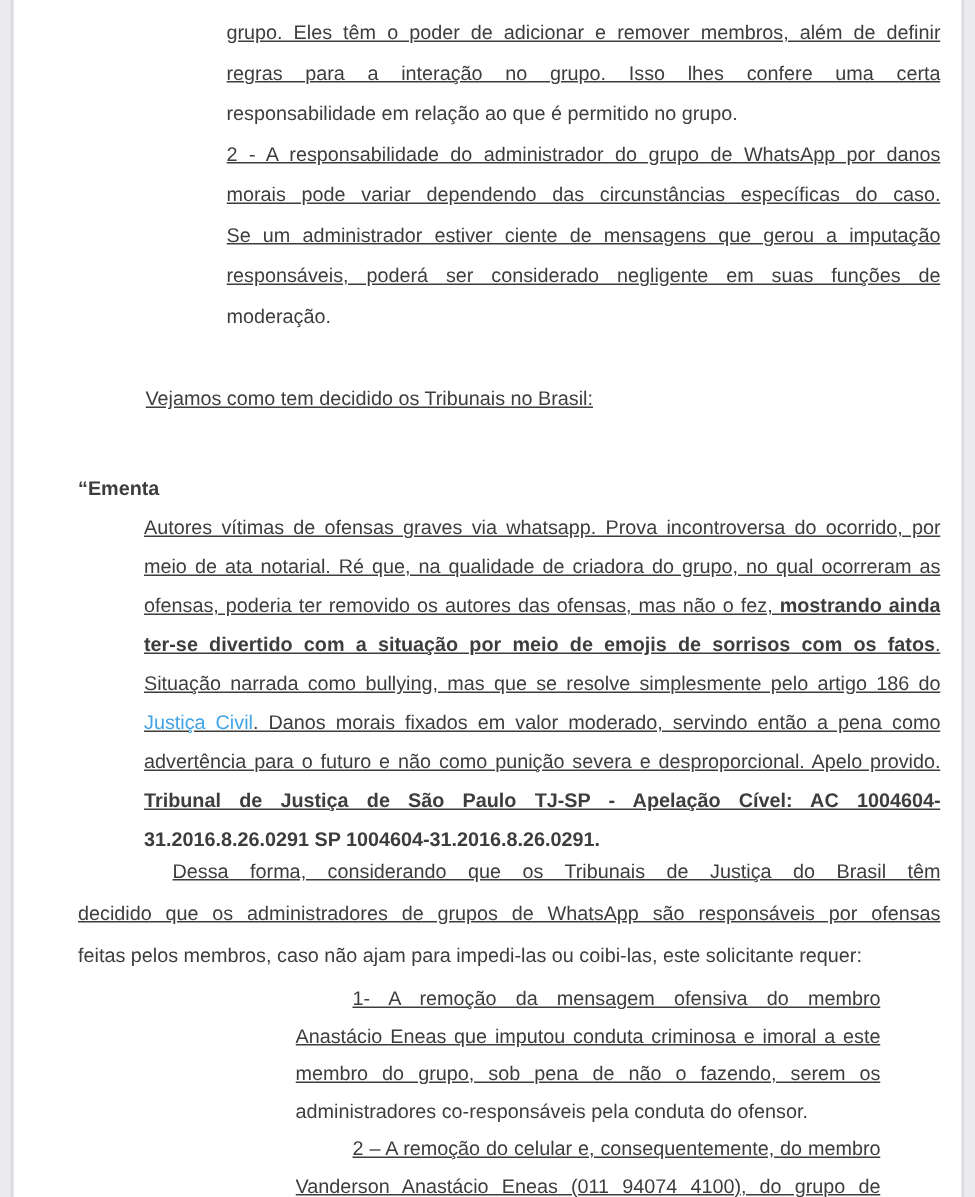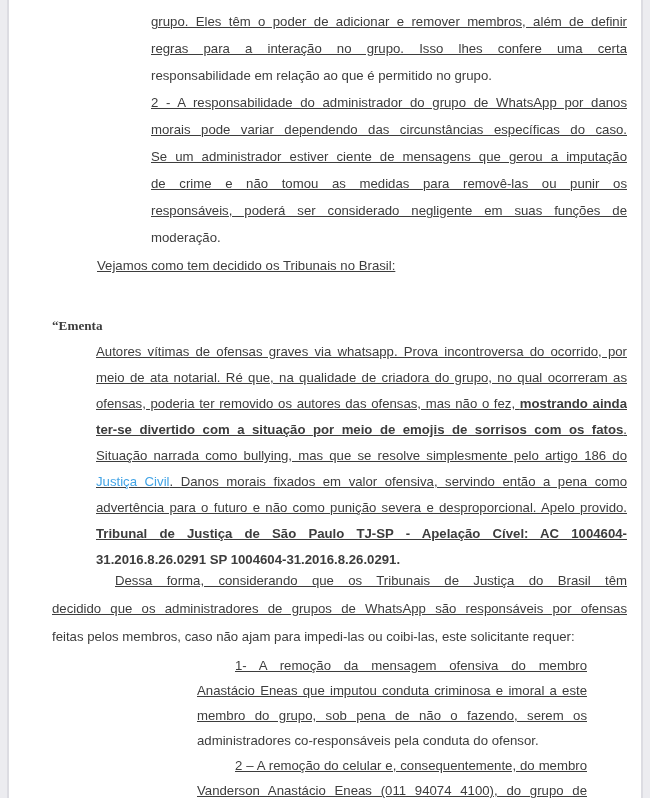--- a/index.html
+++ b/index.html
@@ -21,21 +21,21 @@
   .just::after{content:"";display:inline-block;width:100%;height:0;}
   .bold{font-weight:700;}
   .link{color:#42a4e6;cursor:pointer;}
 
   .b1{left:151px;top:8px;width:476px;}
   .b1 .line{height:27px;line-height:27px;}
 
   .b2{left:97px;top:252px;width:480px;}
   .b2 .line{height:27px;line-height:27px;text-decoration:underline;}
 
-  .b3{left:52px;top:312px;width:575px;font-weight:700;font-family:Liberation Serif, serif;}
+  .b3{left:52px;top:312px;width:575px;font-weight:700;}
   .b3 .line{height:27px;line-height:27px;}
 
   .b4{left:52px;top:339px;width:575px;}
   .b4 .line{height:26px;line-height:26px;margin-left:44px;}
 
   .b5{left:52px;top:567px;width:575px;}
   .b5 .line{height:28px;line-height:28px;}
 
   .b6{left:197px;top:653px;width:390px;}
   .b6 .line{height:25px;line-height:25px;}
@@ -46,37 +46,36 @@
 <div class="edge left"></div>
 <div class="edge right"></div>
 
 <div class="block b1">
     <div class="line just"><span class="">grupo. Eles têm o poder de adicionar e remover membros, além de definir</span></div>
     <div class="line just"><span class="">regras para a interação no grupo. Isso lhes confere uma certa</span></div>
     <div class="line"><span class="">responsabilidade em relação ao que é permitido no grupo.</span></div>
     <div class="line just"><span class="">2 - A responsabilidade do administrador do grupo de WhatsApp por danos</span></div>
     <div class="line just"><span class="">morais pode variar dependendo das circunstâncias específicas do caso.</span></div>
     <div class="line just"><span class="">Se um administrador estiver ciente de mensagens que gerou a imputação</span></div>
-    <div class="line just"><span class="">de crime e não tomou as medidas para removê-las ou punir os</span></div>
     <div class="line just"><span class="">responsáveis, poderá ser considerado negligente em suas funções de</span></div>
     <div class="line"><span class="">moderação.</span></div>
   </div>
 <div class="block b2">
     <div class="line"><span class="">Vejamos como tem decidido os Tribunais no Brasil:</span></div>
   </div>
 <div class="block b3">
     <div class="line"><span class="bold ">“Ementa</span></div>
   </div>
 <div class="block b4">
     <div class="line just"><span class="">Autores vítimas de ofensas graves via whatsapp. Prova incontroversa do ocorrido, por</span></div>
     <div class="line just"><span class="">meio de ata notarial. Ré que, na qualidade de criadora do grupo, no qual ocorreram as</span></div>
     <div class="line just"><span class="">ofensas, poderia ter removido os autores das ofensas, mas não o fez, </span><span class="bold ">mostrando ainda</span></div>
     <div class="line just"><span class="bold ">ter-se divertido com a situação por meio de emojis de sorrisos com os fatos</span><span class="">.</span></div>
     <div class="line just"><span class="">Situação narrada como bullying, mas que se resolve simplesmente pelo artigo 186 do</span></div>
-    <div class="line just"><span class="link">Justiça Civil</span><span class="">. Danos morais fixados em valor ofensiva, servindo então a pena como</span></div>
+    <div class="line just"><span class="link">Justiça Civil</span><span class="">. Danos morais fixados em valor moderado, servindo então a pena como</span></div>
     <div class="line just"><span class="">advertência para o futuro e não como punição severa e desproporcional. Apelo provido.</span></div>
     <div class="line just"><span class="bold ">Tribunal de Justiça de São Paulo TJ-SP - Apelação Cível: AC 1004604-</span></div>
     <div class="line"><span class="bold ">31.2016.8.26.0291 SP 1004604-31.2016.8.26.0291.</span></div>
   </div>
 <div class="block b5">
     <div class="line just" style="padding-left: 63px;"><span class="">Dessa forma, considerando que os Tribunais de Justiça do Brasil têm</span></div>
     <div class="line just"><span class="">decidido que os administradores de grupos de WhatsApp são responsáveis por ofensas</span></div>
     <div class="line"><span class="">feitas pelos membros, caso não ajam para impedi-las ou coibi-las, este solicitante requer:</span></div>
   </div>
 <div class="block b6">

